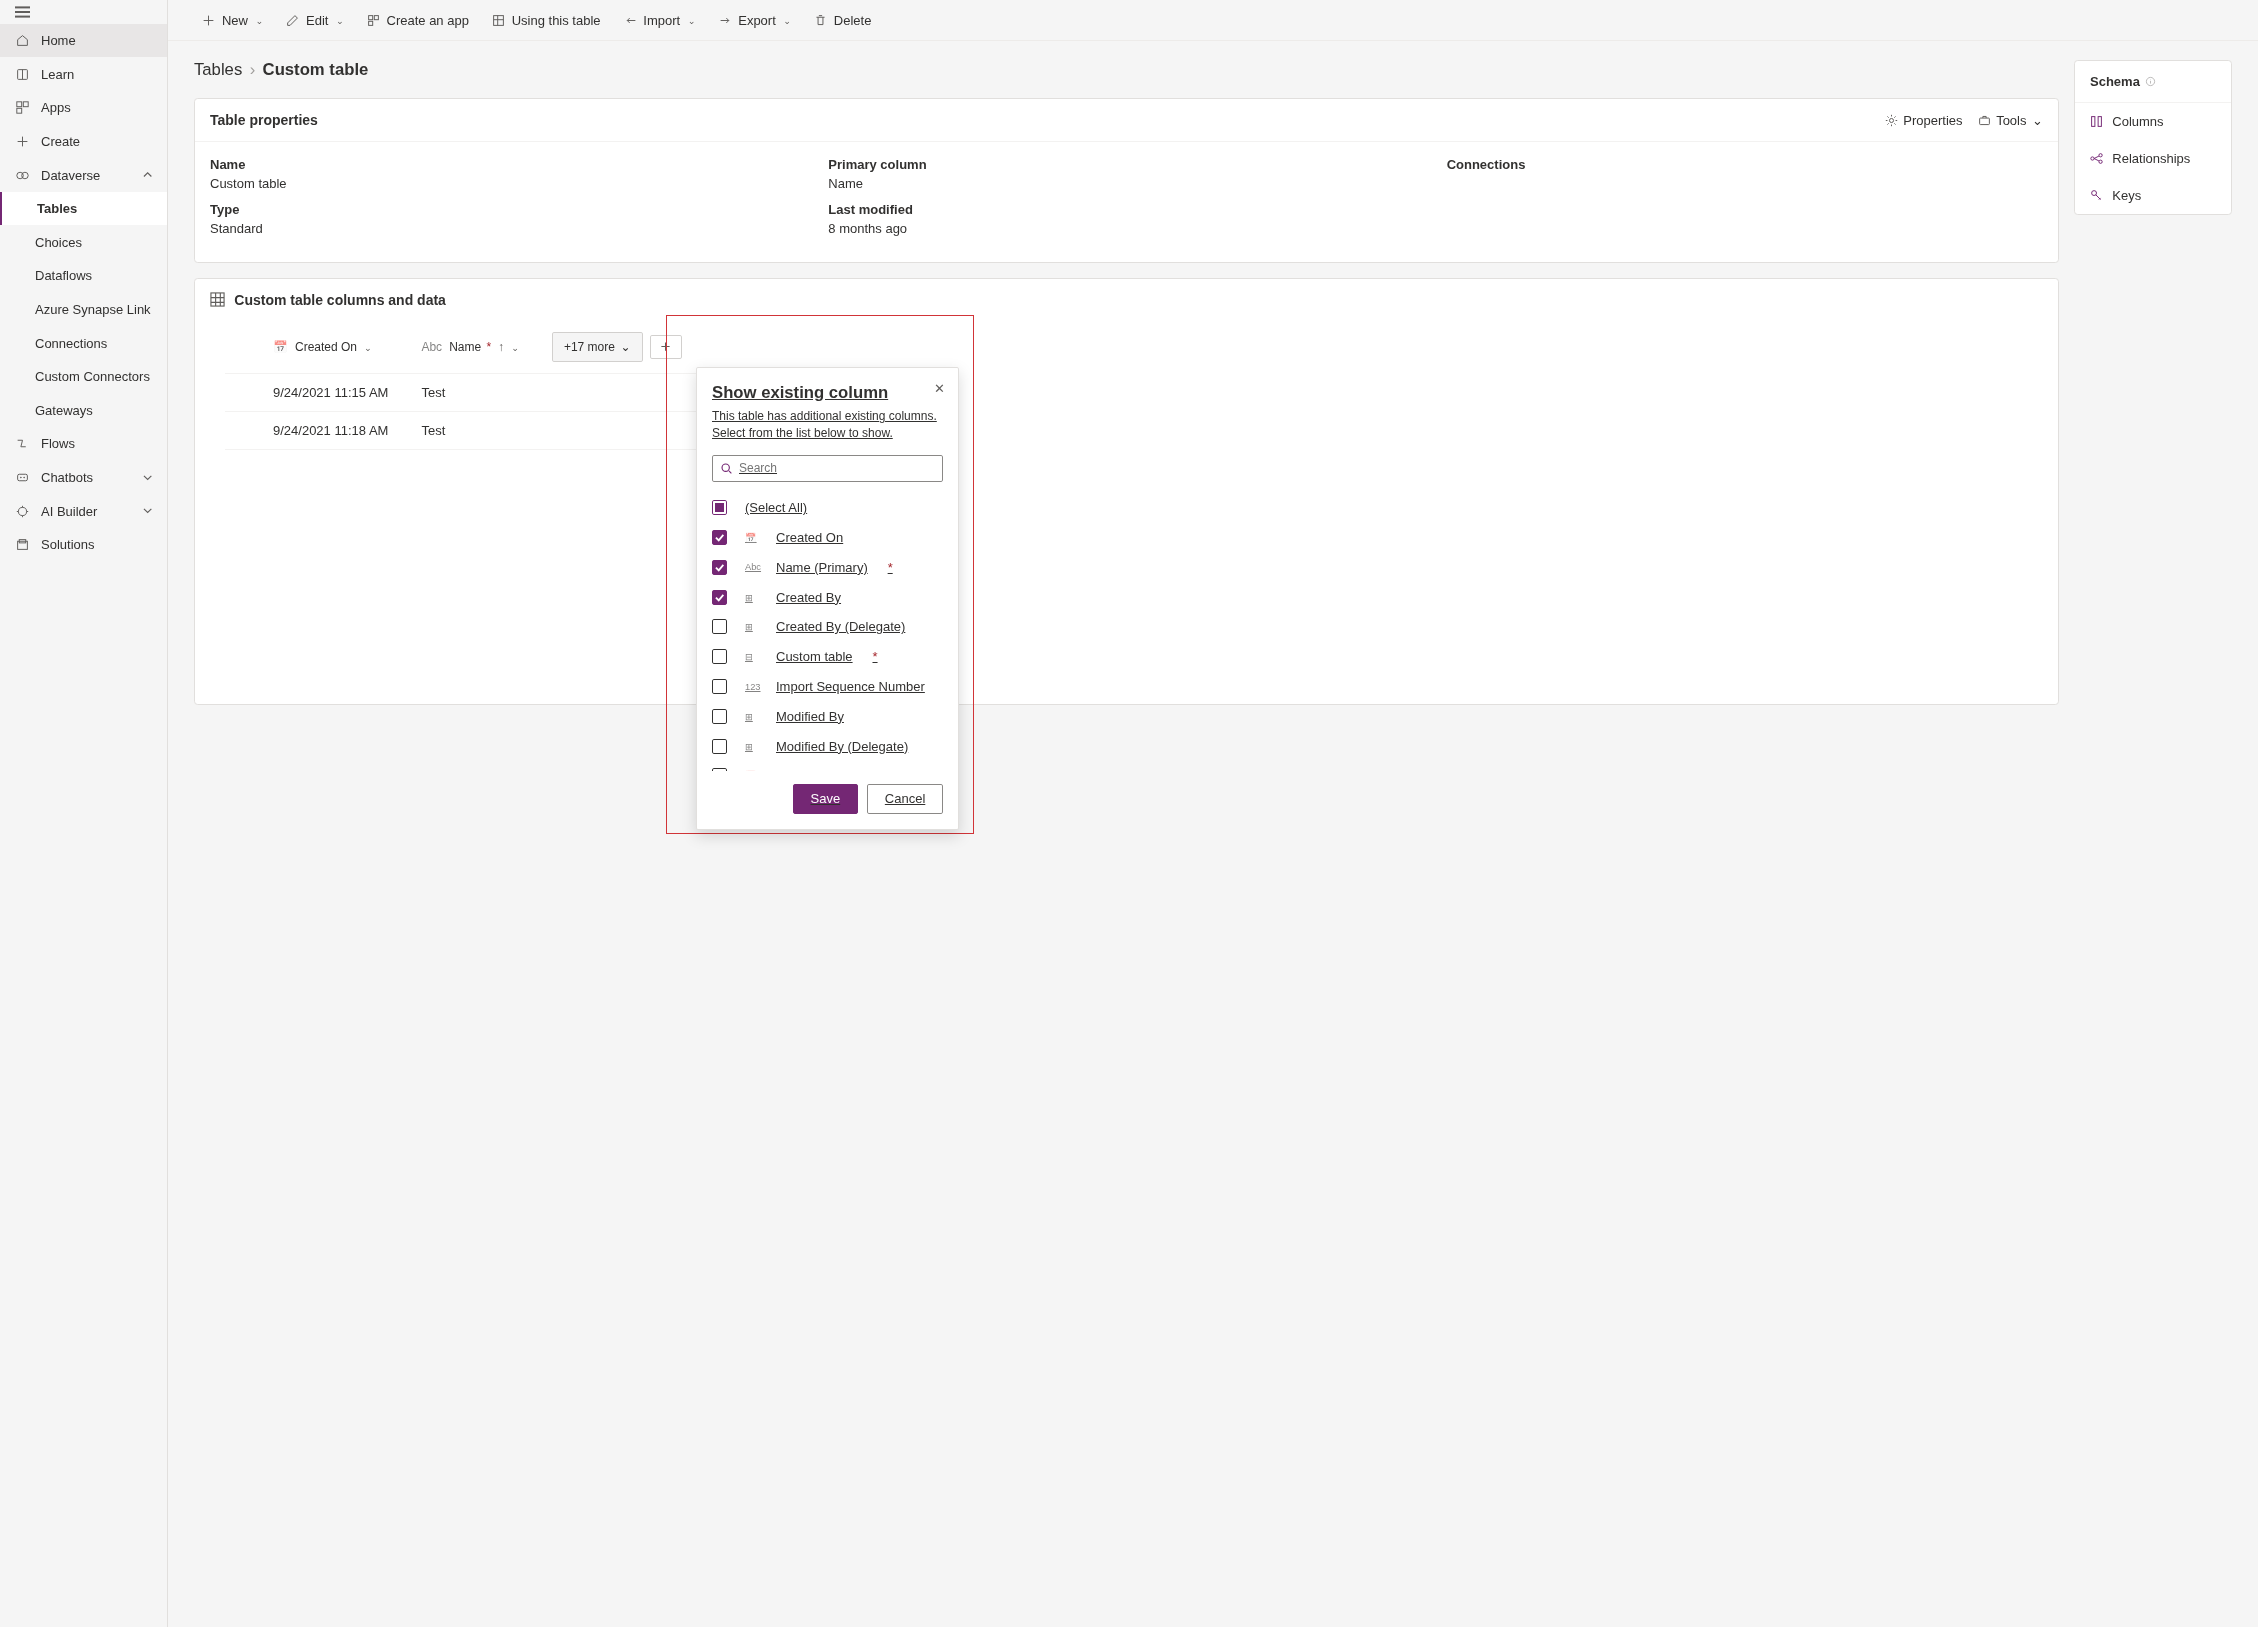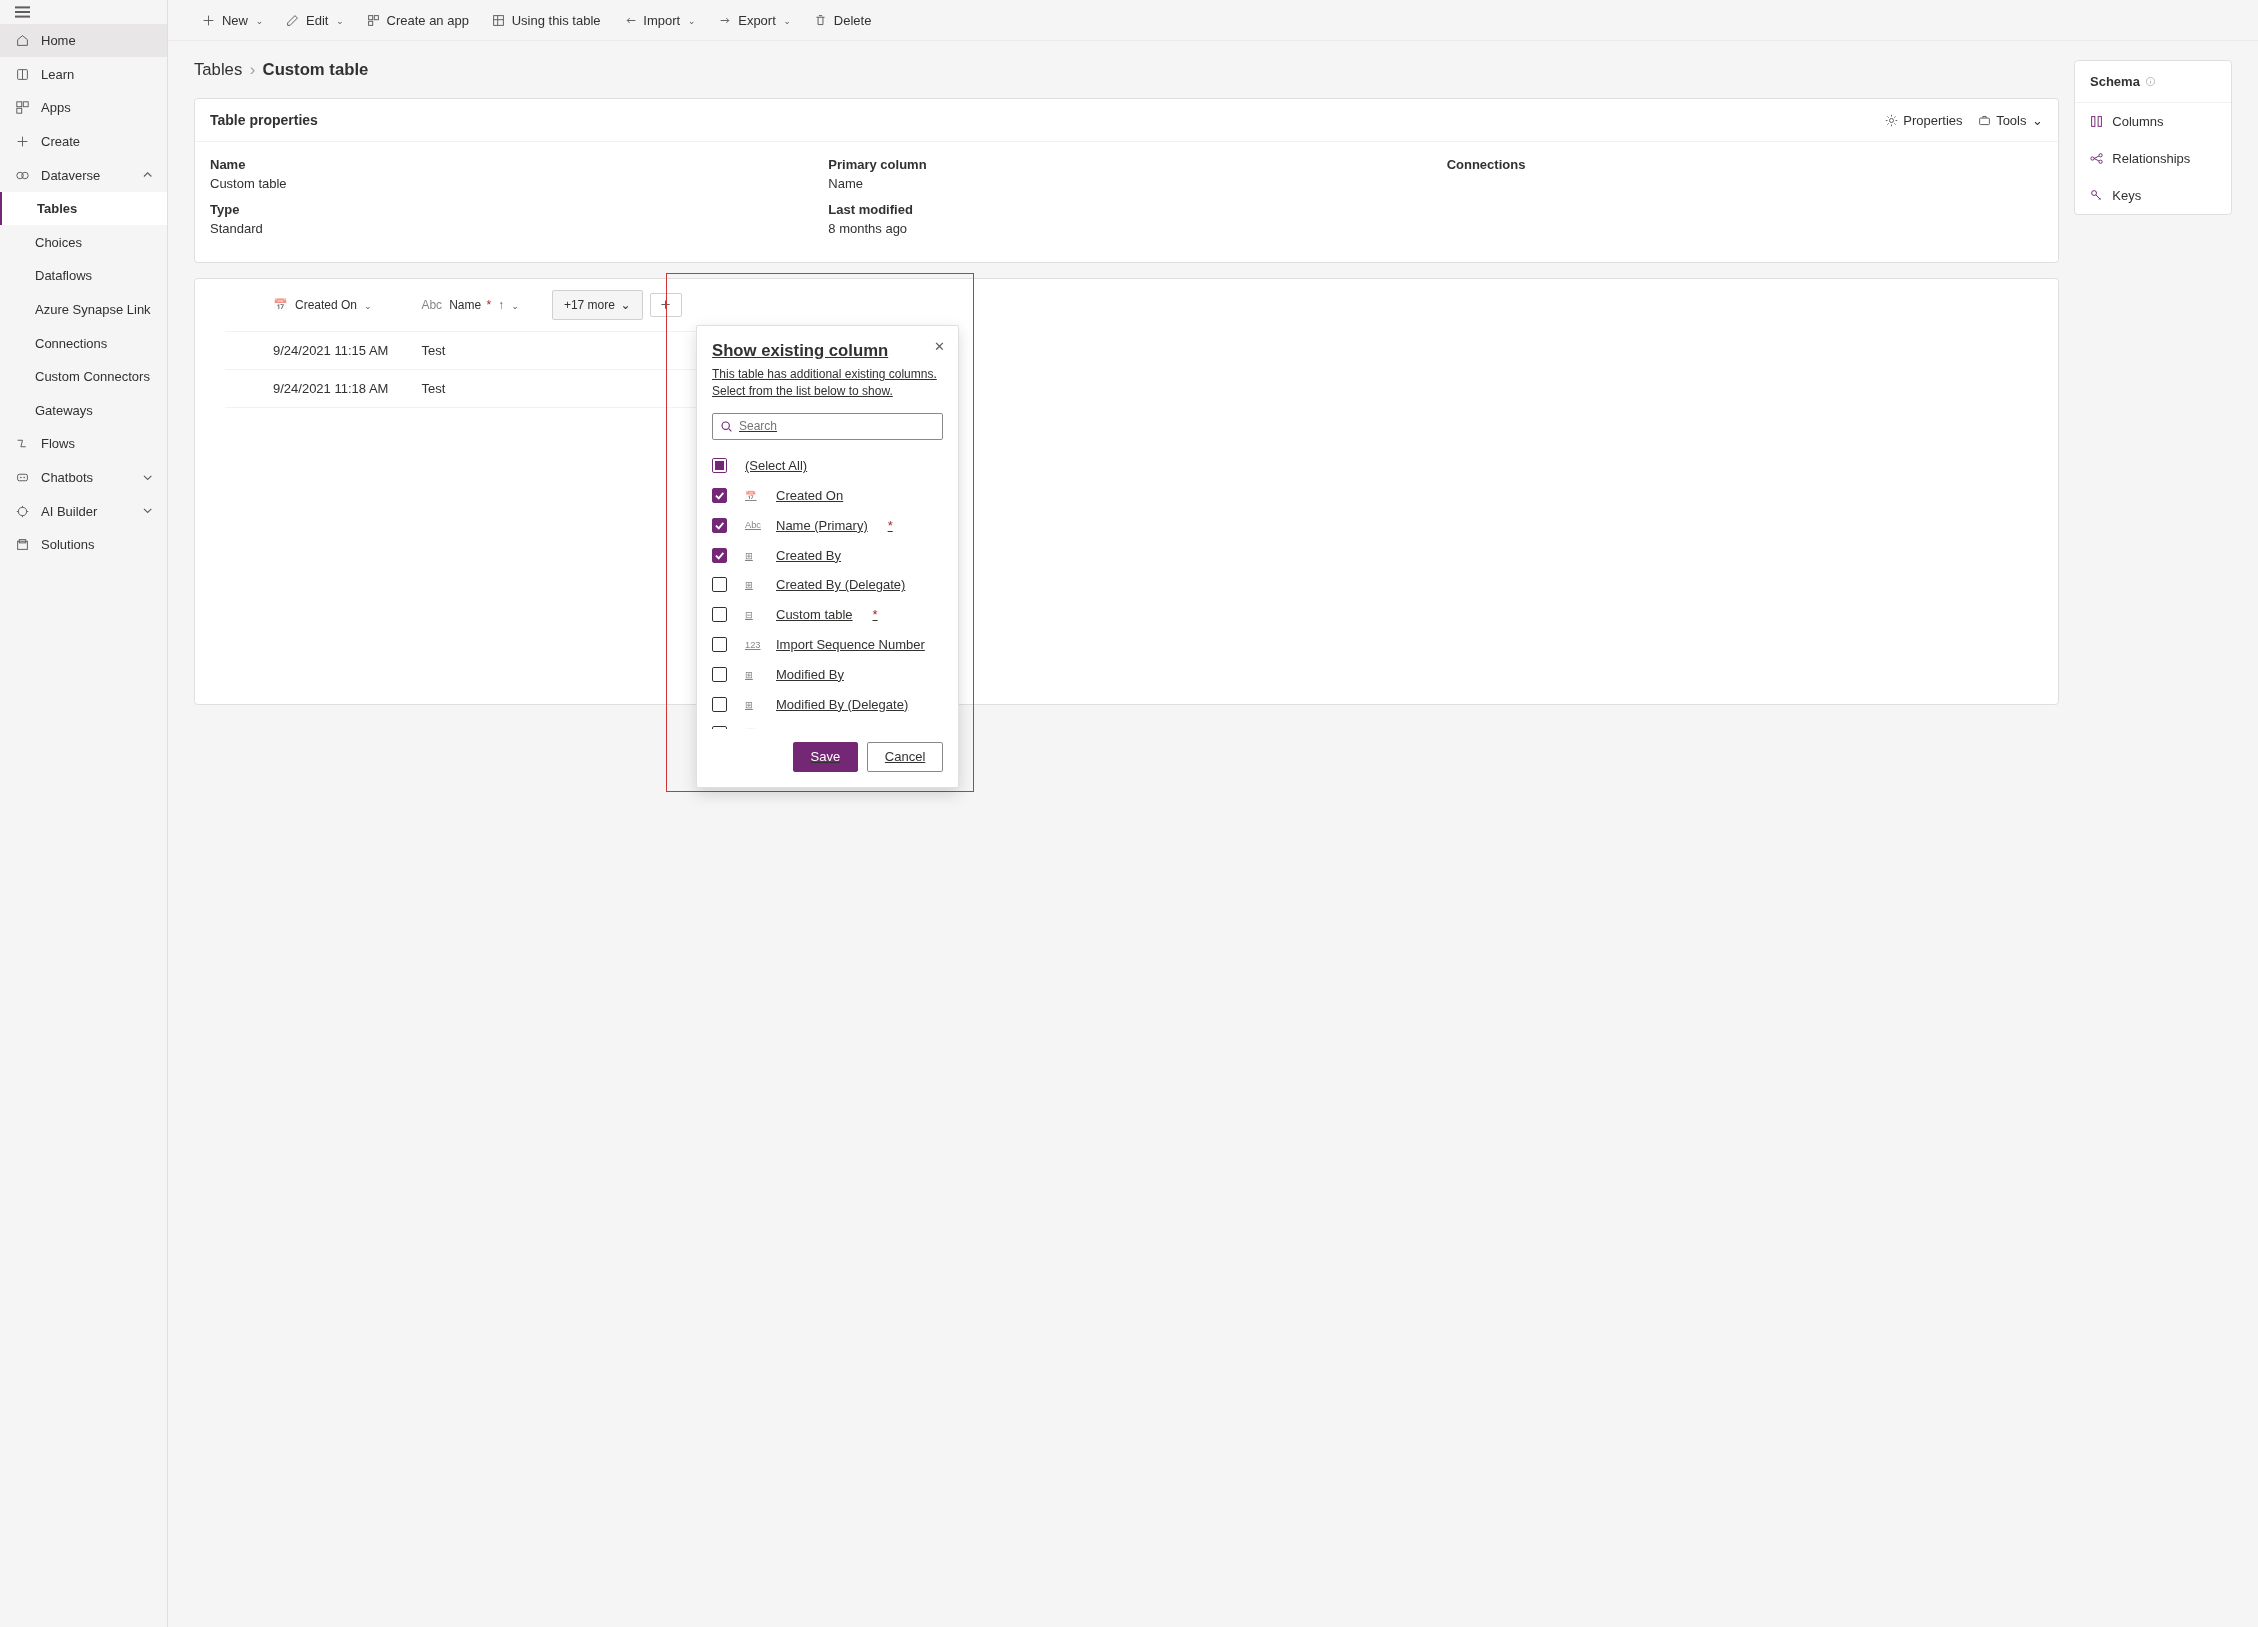--- a/index.html
+++ b/index.html
@@ -334,20 +334,29 @@
               </div>
               <div>
                 <div class="prop-label">Connections</div>
                 <div class="prop-value"></div>
               </div>
             </div>
           </div>
         </div>
 
         <div class="card" style="min-height:427px;">
+          <div class="data-card-header">
+            <span>
+                <svg width="15" height="15" viewBox="0 0 16 16" fill="none" stroke="#605e5c" stroke-width="1.2">
+                  <rect x="1" y="1" width="14" height="14"></rect>
+                  <path d="M1 6h14M1 11h14M6 1v14M11 1v14"></path>
+                </svg>
+              </span>
+            <span class="card-title">Custom table columns and data</span>
+          </div>
           <div class="table-wrap">
             <table>
               <thead>
                 <tr>
                   <th style="width:37px;"></th>
                   <th>
                     <span class="col-icon">📅</span>
                     <span>Created On</span>
                     <span class="col-chev">⌄</span>
                   </th>

